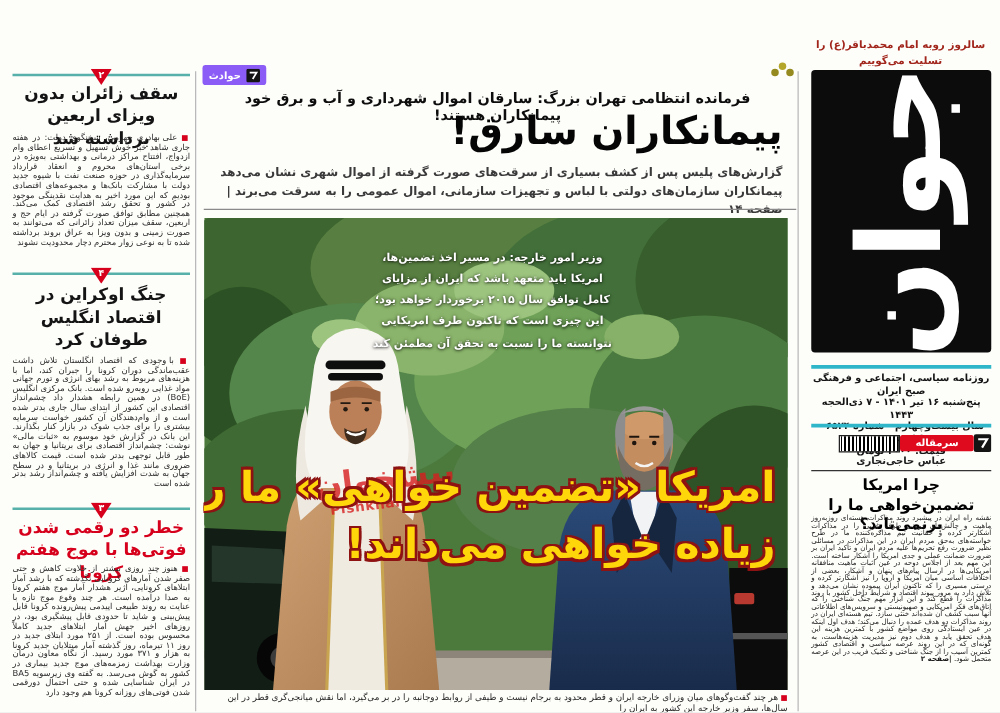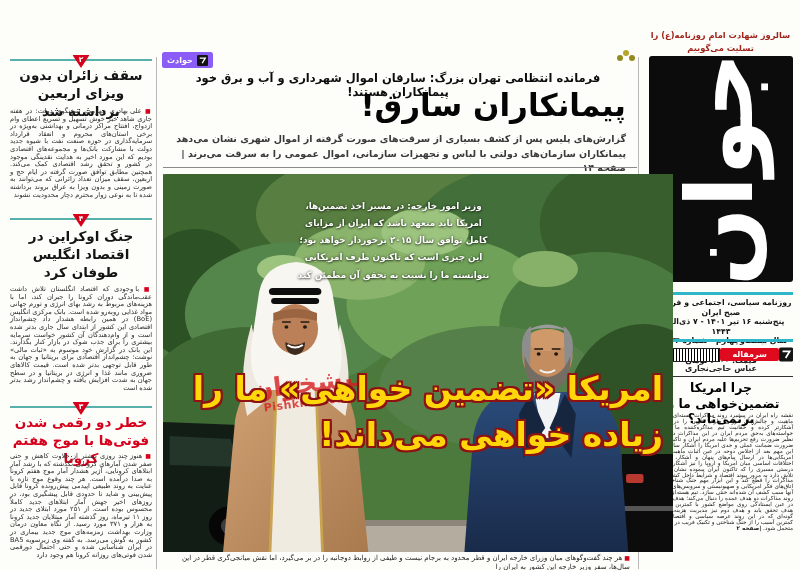--- a/index.html
+++ b/index.html
@@ -40,21 +40,21 @@
   .section-tag .label { color:#fff; font-size:8px; font-weight:bold; }
   .kicker { position:absolute; left:170px; top:71px; width:456px; text-align:center;
     font-size:11.5px; font-weight:bold; color:#0d0d0d; }
   .main-headline { position:absolute; left:170px; top:87px; width:456px;
     font-size:31px; font-weight:bold; color:#050505; letter-spacing:-.5px; }
   .deck { position:absolute; left:170px; top:132px; width:456px; 
     font-size:9.5px; font-weight:bold; color:#3a3a3a; line-height:1.55; }
   .deck span { display:block; }
 
   
-  .photo { position:absolute; left:163px; top:174px; width:510px; height:378px; overflow:hidden; }
+  .photo { position:absolute; left:163px; top:174px; width:467px; height:378px; overflow:hidden; }
   .photo svg.scene { position:absolute; left:0; top:0; width:100%; height:100%; }
   .photo-quote { position:absolute; left:133px; top:24px; width:195px; text-align:center;
     color:#fff; font-size:8.8px; font-weight:bold; line-height:1.95;
     text-shadow:0 0 3px rgba(0,0,0,.65), 0 1px 2px rgba(0,0,0,.5); }
   .photo-headline { position:absolute; right:10px; top:192px; text-align:right;
     font-size:33px; font-weight:bold; color:#ffd60a; line-height:1.38; white-space:nowrap;
     text-shadow:2px 2px 0 #8e1212,-2px 2px 0 #8e1212,2px -2px 0 #8e1212,-2px -2px 0 #8e1212,
       0 2px 0 #8e1212,0 -2px 0 #8e1212,2px 0 0 #8e1212,-2px 0 0 #8e1212; }
   .watermark { position:absolute; left:70px; top:196px; width:150px; text-align:center;
     transform:rotate(-7deg); color:rgba(214,30,30,.8); }
@@ -97,21 +97,21 @@
 </head>
 <body>
 
 <div class="page">
 
   <div class="vrule" style="left:156px; top:57px; height:512px;"></div>
   <div class="vrule" style="left:638px; top:57px; height:512px;"></div>
   <span class="flower"></span>
 
   <div class="condolence">
-    <div>سالروز شهادت امام روزنامه(ع) را</div>
+    <div>سالروز روبه امام محمدباقر(ع) را</div>
     <div>تسلیت می‌گوییم</div>
   </div>
 
   <div class="logo-box">
     <div class="logo-word">جوان</div>
   </div>
 
   <div class="cyan-rule" style="top:292px;"></div>
   <div class="masthead-info">
     <div>روزنامه سیاسی، اجتماعی و فرهنگی صبح ایران</div>

